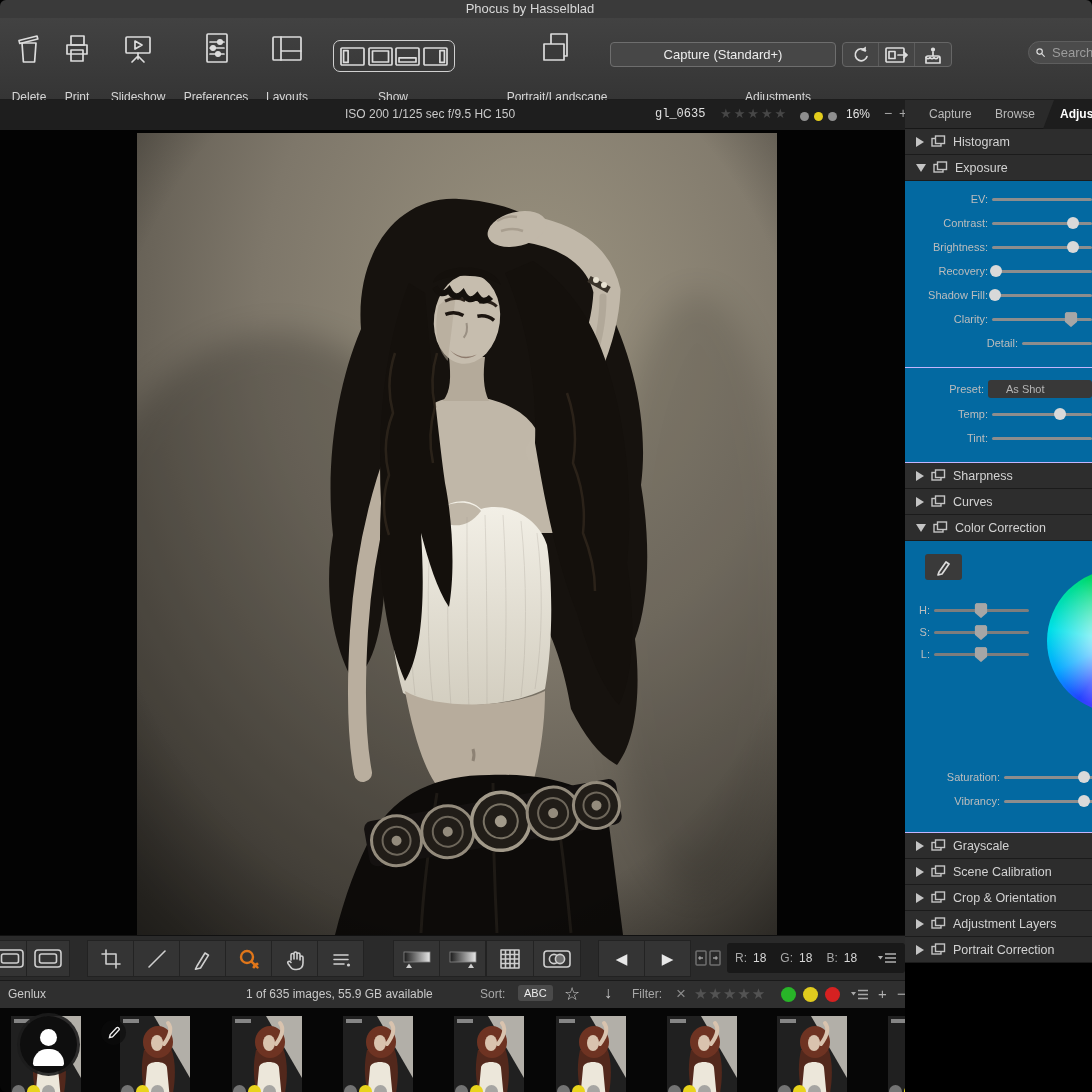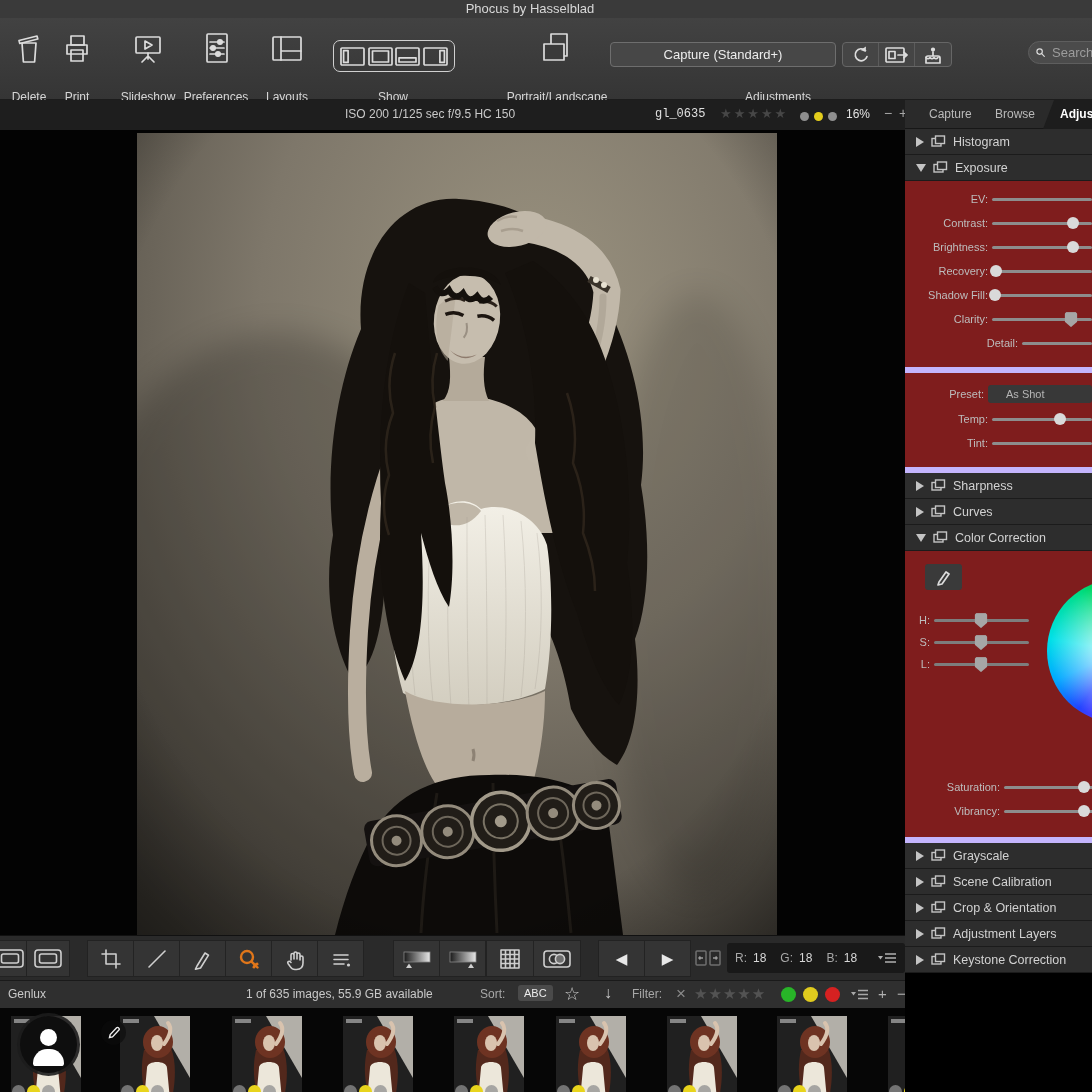--- a/index.html
+++ b/index.html
@@ -1,18 +1,18 @@
 <!DOCTYPE html>
 <html><head>
 <meta charset="utf-8">
 <style>
   html,body{margin:0;padding:0;background:#000;}
   *{box-sizing:border-box;}
   .window{position:relative;width:1092px;height:1092px;overflow:hidden;background:#000;
-    font-family:"Liberation Sans","DejaVu Sans",sans-serif;color:#d0d0d0;-webkit-font-smoothing:antialiased;}
+    font-family:"Liberation Sans","DejaVu Sans",sans-serif;color:#d0d0d0;border-radius:6px;-webkit-font-smoothing:antialiased;}
 
   
   .titlebar{position:absolute;top:0;left:0;width:100%;height:18px;background:#3a3a3a;}
   .titlebar .title{position:absolute;left:0;right:32px;top:1px;text-align:center;font-size:13px;color:#d8d8d8;}
 
   
   .toolbar{position:absolute;top:18px;left:0;width:1092px;height:82px;
     background:linear-gradient(#424242,#353535);border-bottom:1px solid #1c1c1c;}
   .titem{position:absolute;top:8px;text-align:center;}
   .titem .ticon{display:flex;align-items:center;justify-content:center;height:46px;}
@@ -46,21 +46,21 @@
   .panel{position:absolute;left:905px;top:100px;width:187px;height:992px;background:#000;overflow:hidden;}
   .tabbar{position:relative;height:29px;background:#2a2a2a;border-bottom:1px solid #171717;font-size:12px;color:#b9b9b9;}
   .tab{position:absolute;top:7px;}
   .tab-active{position:absolute;top:0;left:138px;width:70px;height:29px;background:#1d1d1d;
     clip-path:polygon(11px 0,100% 0,100% 100%,0 100%);color:#fff;font-weight:bold;padding:7px 0 0 17px;font-size:12px;}
   .sections{background:#262626;}
   .sheader{height:26px;background:#2d2d2d;border-bottom:1px solid #1b1b1b;display:flex;align-items:center;
     padding-left:11px;gap:7px;font-size:12.5px;color:#d2d2d2;}
   .tri-r{width:0;height:0;border-left:8px solid #c4c4c4;border-top:5px solid transparent;border-bottom:5px solid transparent;}
   .tri-d{width:0;height:0;border-top:8px solid #c4c4c4;border-left:5px solid transparent;border-right:5px solid transparent;}
-  .sbody{position:relative;background:#7f1d1d;border-bottom:6px solid #c4b5fd;}
+  .sbody{position:relative;background:#0369a1;border-bottom:1px solid #c4b5fd;}
   .srow{display:flex;align-items:center;height:24px;font-size:11px;color:#bdbdbd;}
   .slabel{width:92px;text-align:right;padding-right:4px;white-space:nowrap;}
   .track{position:relative;height:3px;background:#8d8d8d;border-radius:2px;flex:none;width:100px;}
   .th{position:absolute;top:50%;transform:translate(-50%,-50%);width:12px;height:12px;border-radius:50%;background:#d9d9d9;}
   .pin{position:absolute;top:50%;transform:translate(-50%,-46%);width:13px;height:15px;background:#a6a6a6;
     clip-path:polygon(50% 100%,0 62%,0 12%,14% 0,86% 0,100% 12%,100% 62%);}
   .presetbox{flex:none;width:104px;height:18px;background:#383838;border-radius:3px;color:#b5b5b5;
     font-size:11px;line-height:18px;padding-left:18px;}
   .eyedrop{position:absolute;left:20px;top:13px;width:37px;height:26px;background:#3a3a3a;border-radius:3px;
     display:flex;align-items:center;justify-content:center;}
@@ -127,21 +127,21 @@
       <div class="ticon">
         <svg class="ico" width="36" height="40" viewBox="0 0 36 40">
             <rect x="12" y="7" width="13" height="9"></rect>
             <path d="M8,16 h20 v9 h-20 Z"></path>
             <rect x="12" y="21" width="12" height="11"></rect>
           </svg>
       </div>
       <div class="tlabel">Print</div>
     </div>
 
-    <div class="titem" style="left:115px;width:66px;">
+    <div class="titem" style="left:105px;width:66px;">
       <div class="ticon">
         <svg class="ico" width="38" height="40" viewBox="0 0 38 40">
             <rect x="7" y="8" width="24" height="16" rx="1"></rect>
             <path d="M16,12 L23,16 L16,20 Z"></path>
             <path d="M19,24 v6 M19,27 l-6,6 M19,27 l6,6"></path>
           </svg>
       </div>
       <div class="tlabel">Slideshow</div>
     </div>
 
@@ -538,21 +538,21 @@
             <rect x="4.5" y="1" width="9" height="7.5" fill="#2d2d2d" stroke="#c4c4c4" stroke-width="1.4"></rect>
           </svg>
         <span>Adjustment Layers</span>
       </div>
       <div class="sheader">
         <span class="tri-r"></span>
         <svg width="15" height="13" viewBox="0 0 15 13">
             <rect x="1" y="3.5" width="9" height="7.5" fill="none" stroke="#c4c4c4" stroke-width="1.4"></rect>
             <rect x="4.5" y="1" width="9" height="7.5" fill="#2d2d2d" stroke="#c4c4c4" stroke-width="1.4"></rect>
           </svg>
-        <span>Keystone Correction</span>
+        <span>Portrait Correction</span>
       </div>
     </div>
   </div>
 
   <div class="btoolbar">
     <div class="tgroup" style="left:-14px;">
         <div class="tile">
       <svg class="bico" width="30" height="24" viewBox="0 0 30 24">
             <rect x="2" y="3" width="26" height="17" rx="3"></rect>
             <rect x="6.5" y="7" width="17" height="9" rx="2"></rect>

